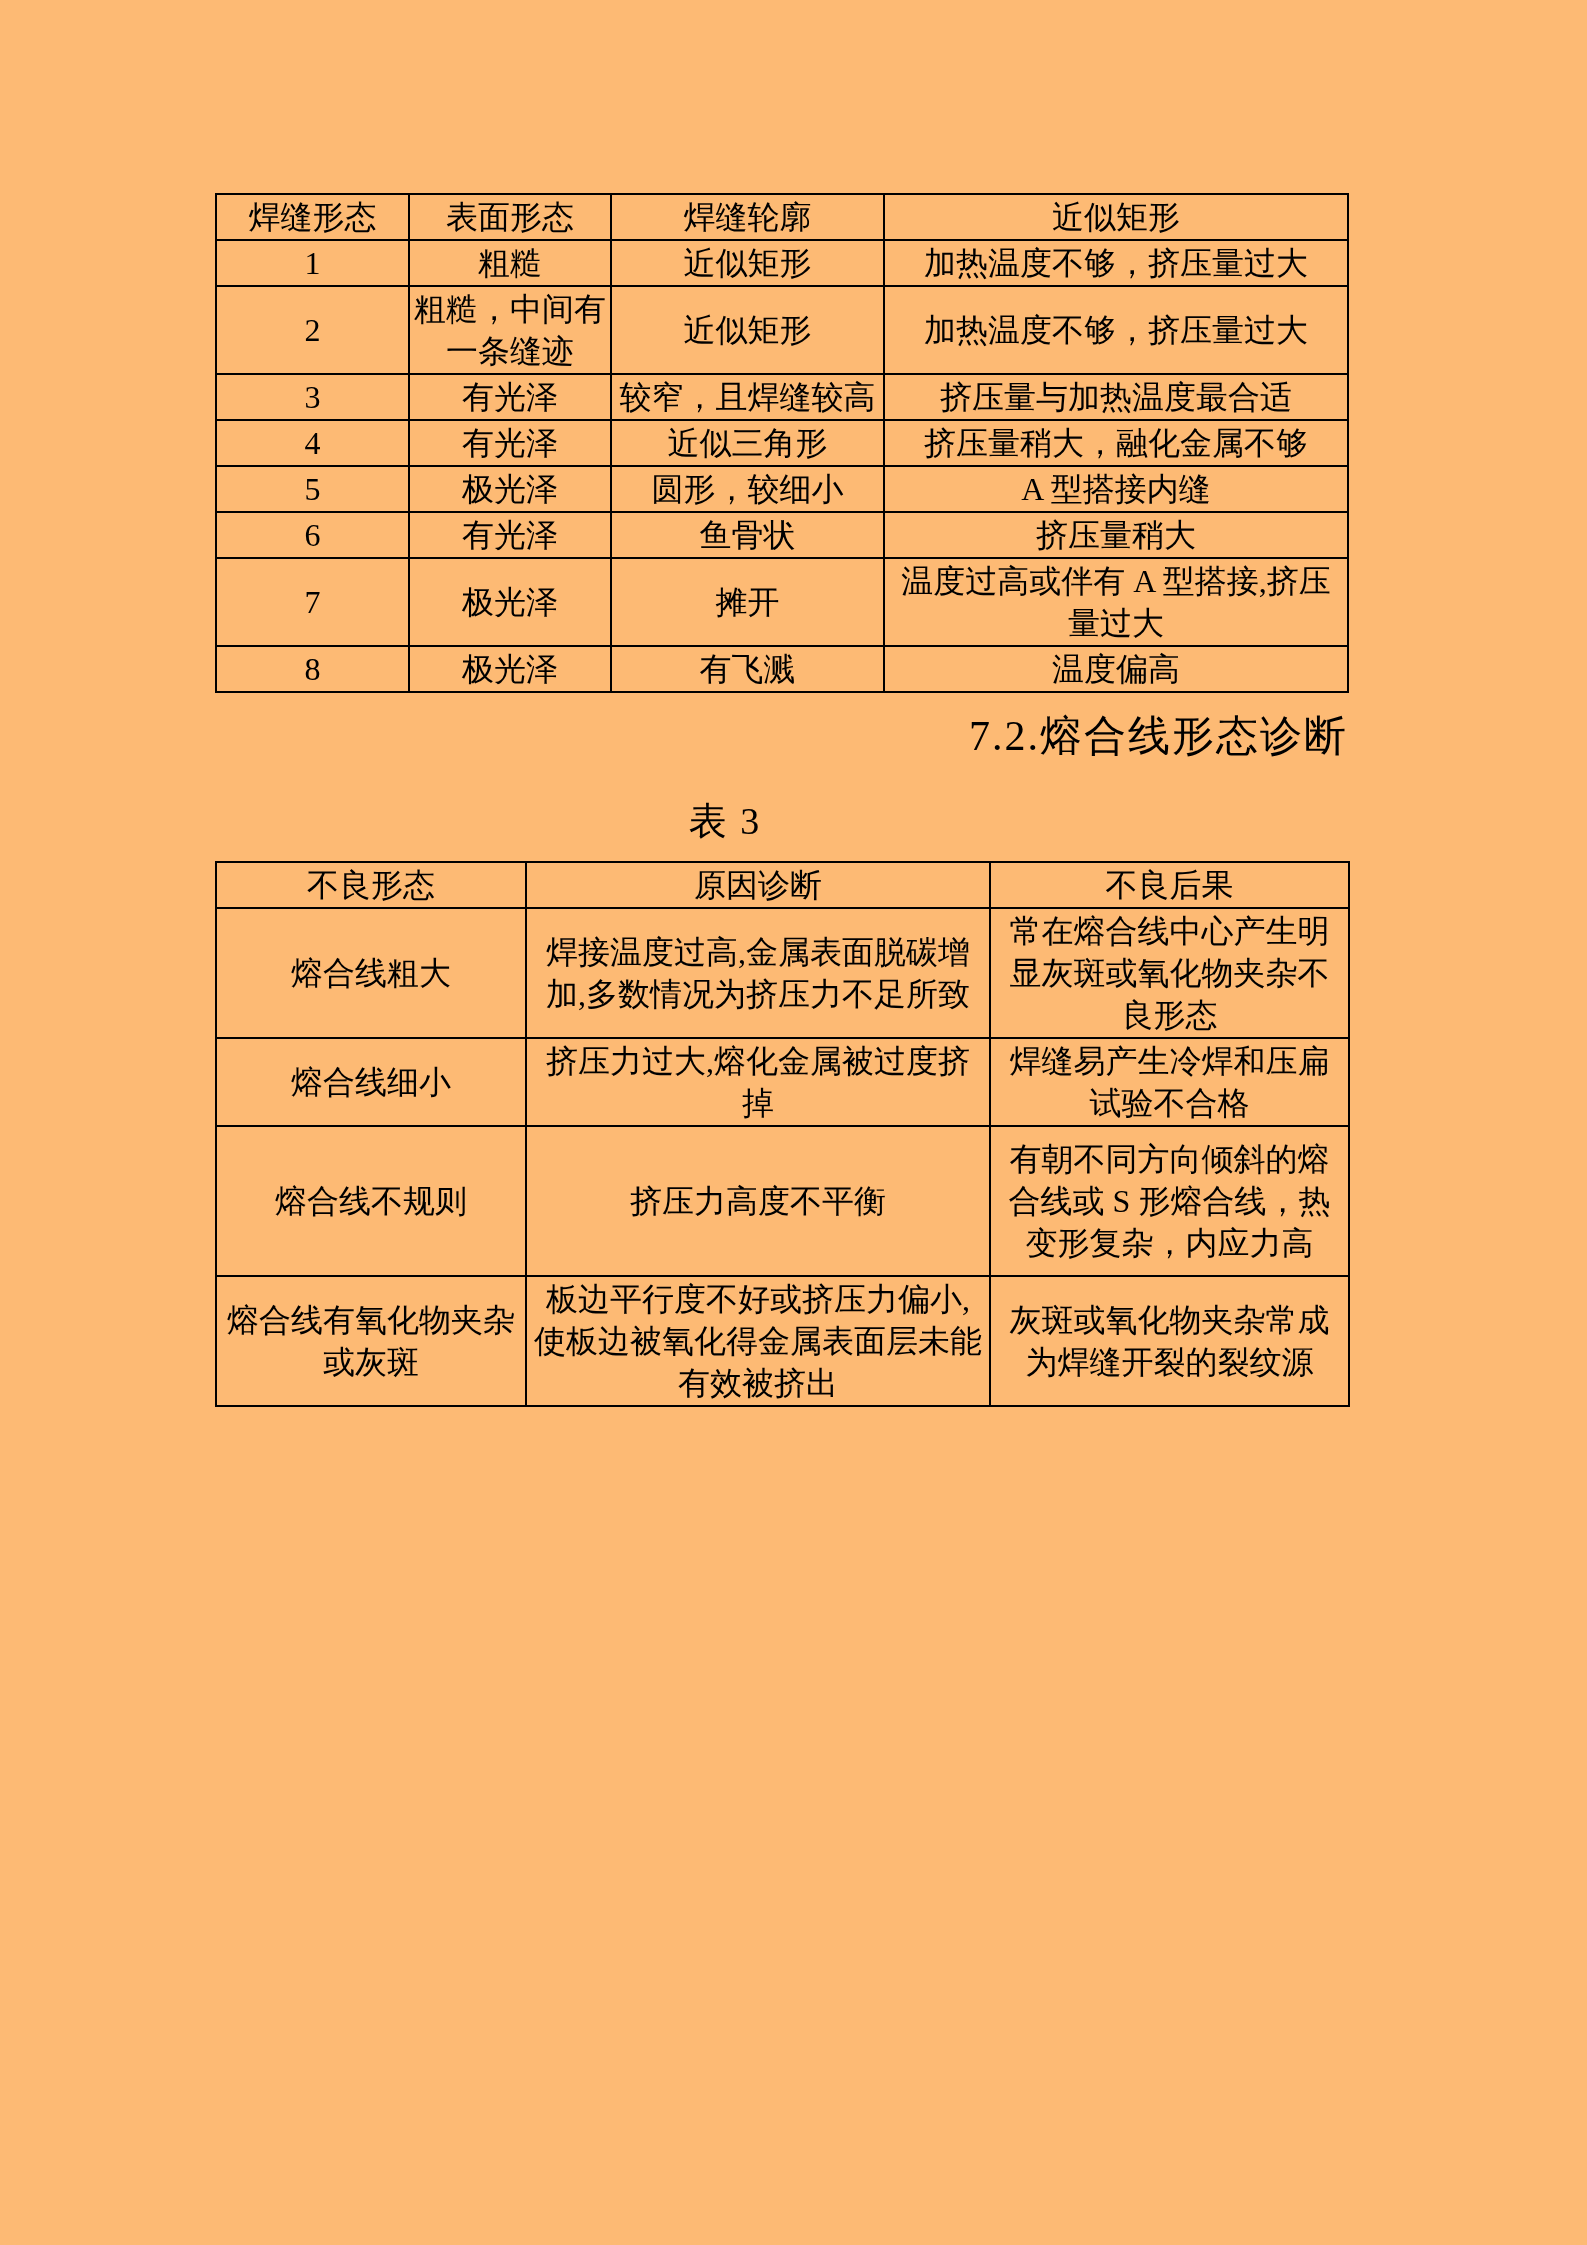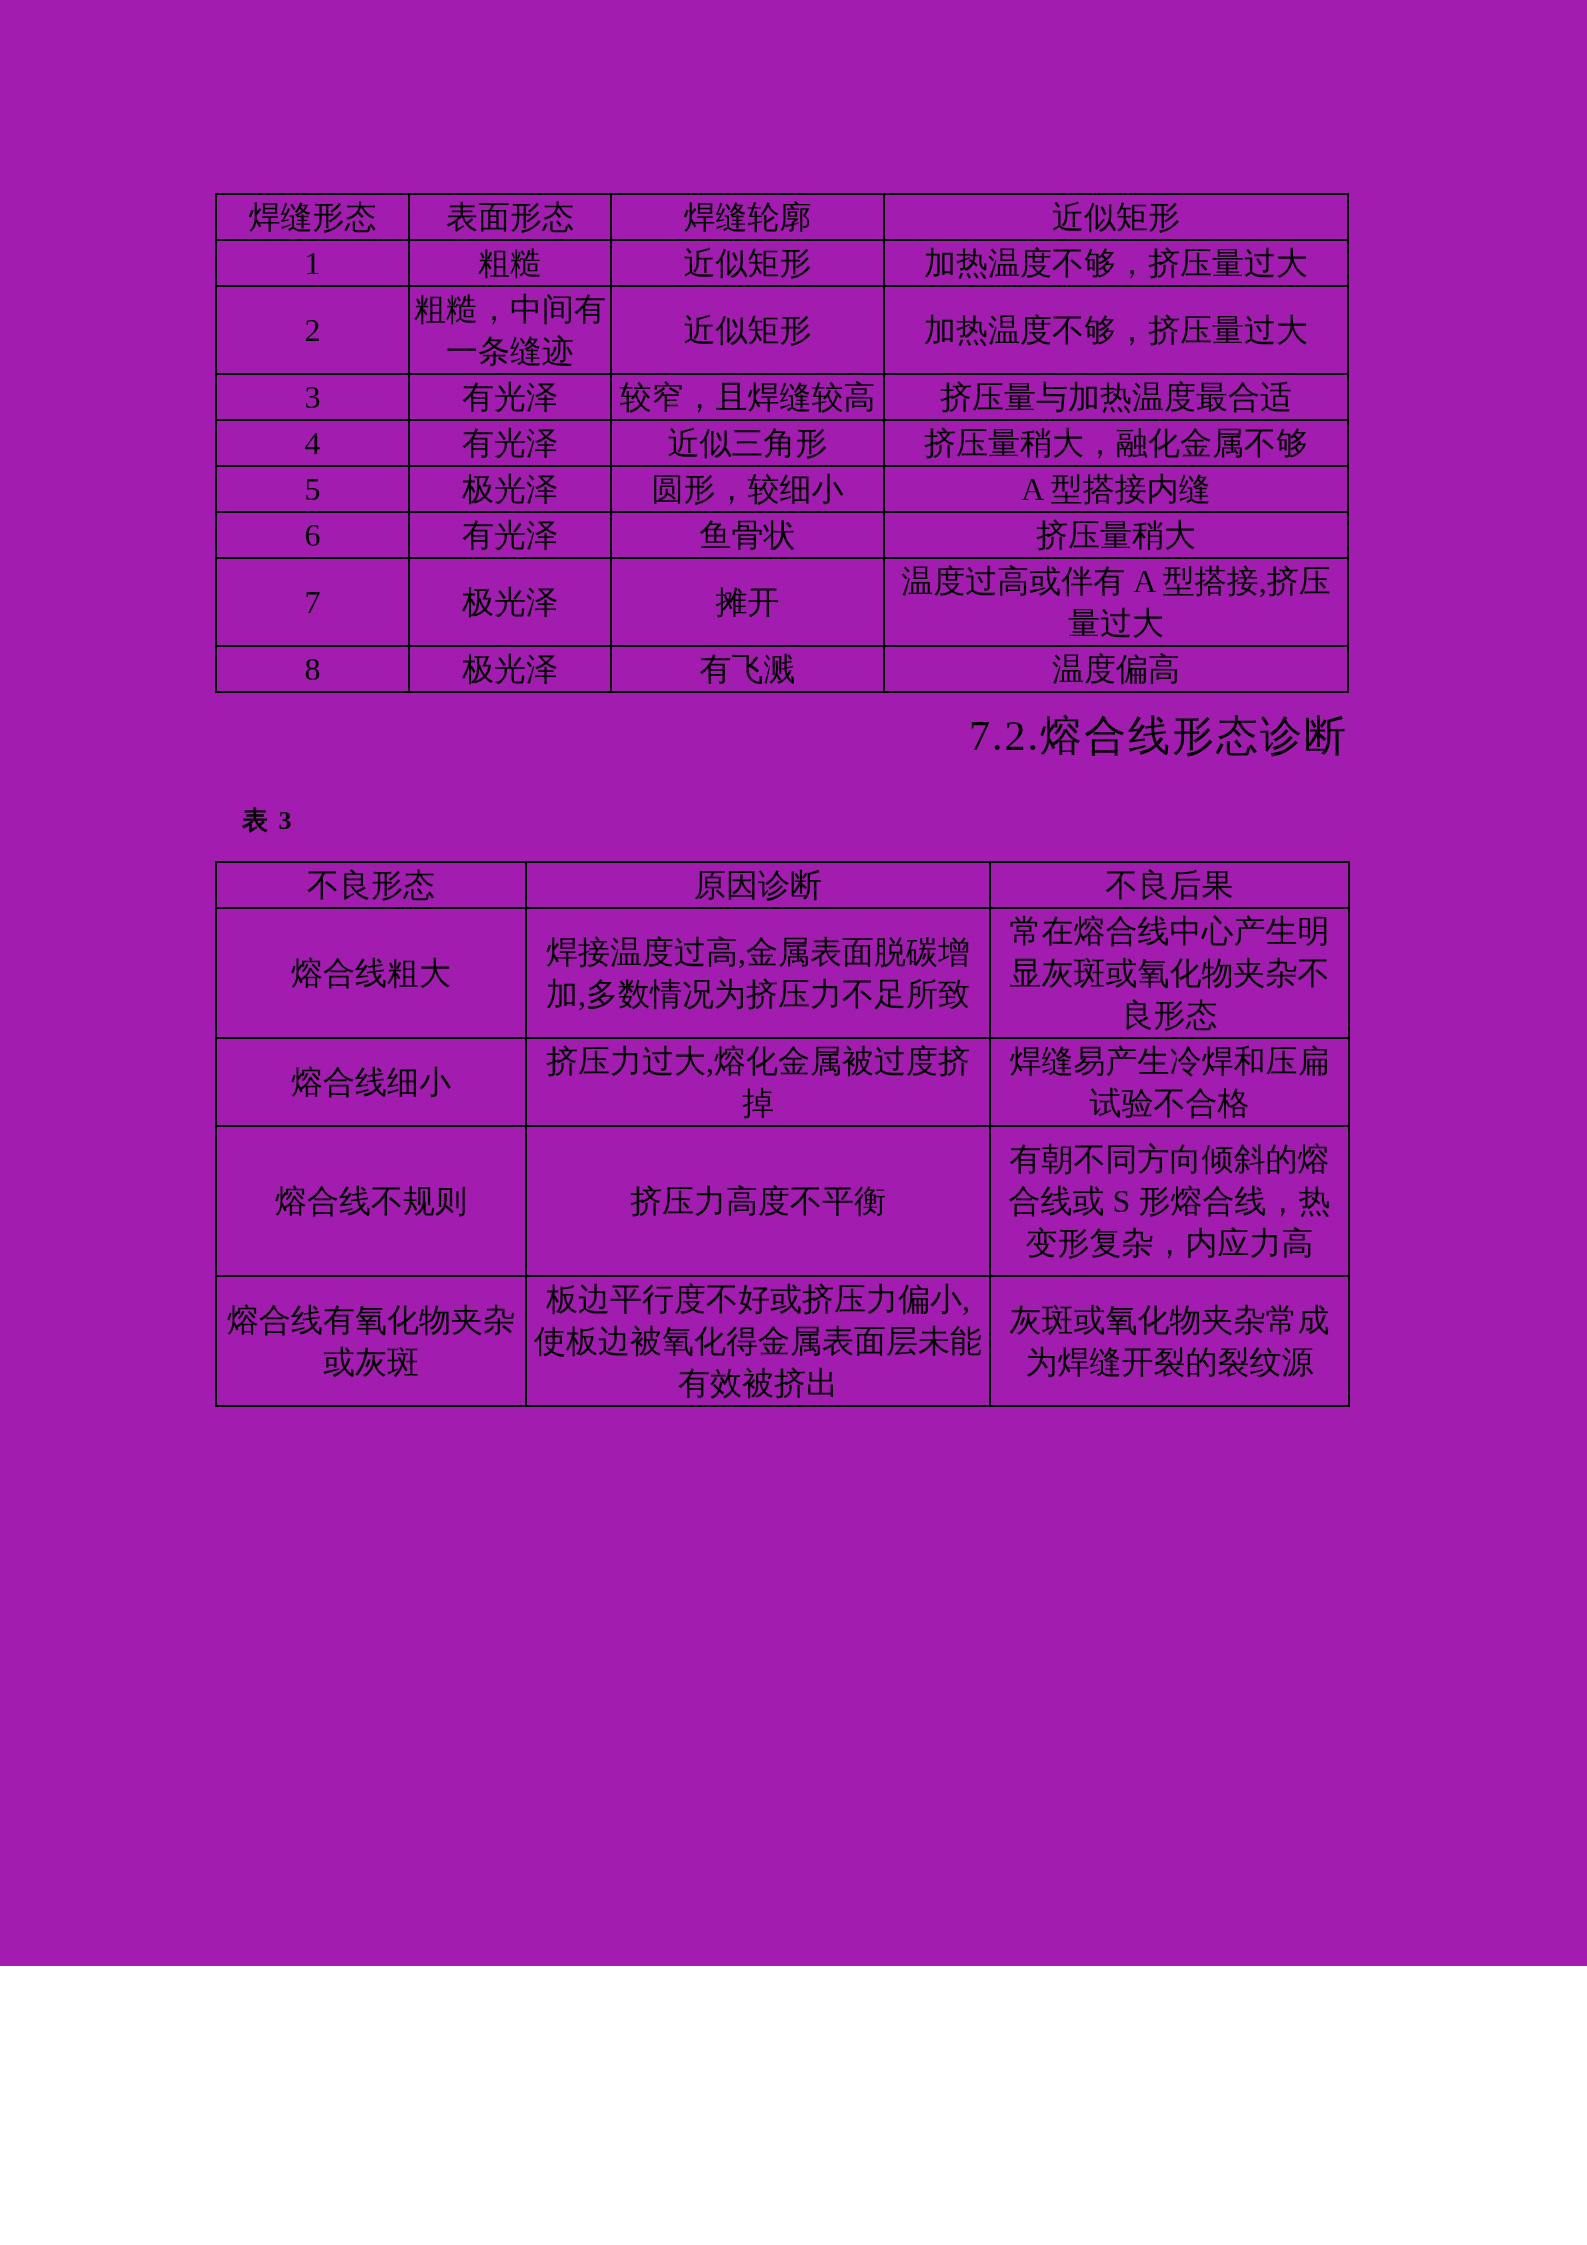--- a/index.html
+++ b/index.html
@@ -1,20 +1,20 @@
 <!DOCTYPE html>
 <html><head>
 <meta charset="utf-8">
 <style>
   html,body{margin:0;padding:0;background:#ffffff;}
   .page{
     position:relative;
     width:1587px;
-    height:1966px;
-    background:#a21caf;
+    height:2245px;
+    background:#fdba74;
     color:#000000;
     font-family:"Liberation Serif","DejaVu Serif",serif;
     overflow:hidden;
   }
   
   table{border-collapse:collapse;table-layout:fixed;}
   th,td{
     border:2px solid #000;
     text-align:center;
     vertical-align:middle;
@@ -62,25 +62,24 @@
   .para-line{
     text-align:justify;
     text-align-last:justify;
     word-break:break-all;
   }
   .para-line.first{text-indent:91px;}
   .para-line.last{text-align-last:left;}
   .tab3-caption{
     margin-top:6px;
     line-height:76px;
-    font-size:26px;
-    text-align:left;
+    font-size:38px;
+    text-align:center;
     padding-right:140px;
     width:966px; 
-    font-weight:bold;
   }
 </style>
 </head>
 <body>
 
 <div class="page">
 
   <table class="t1">
       <colgroup>
         <col>

